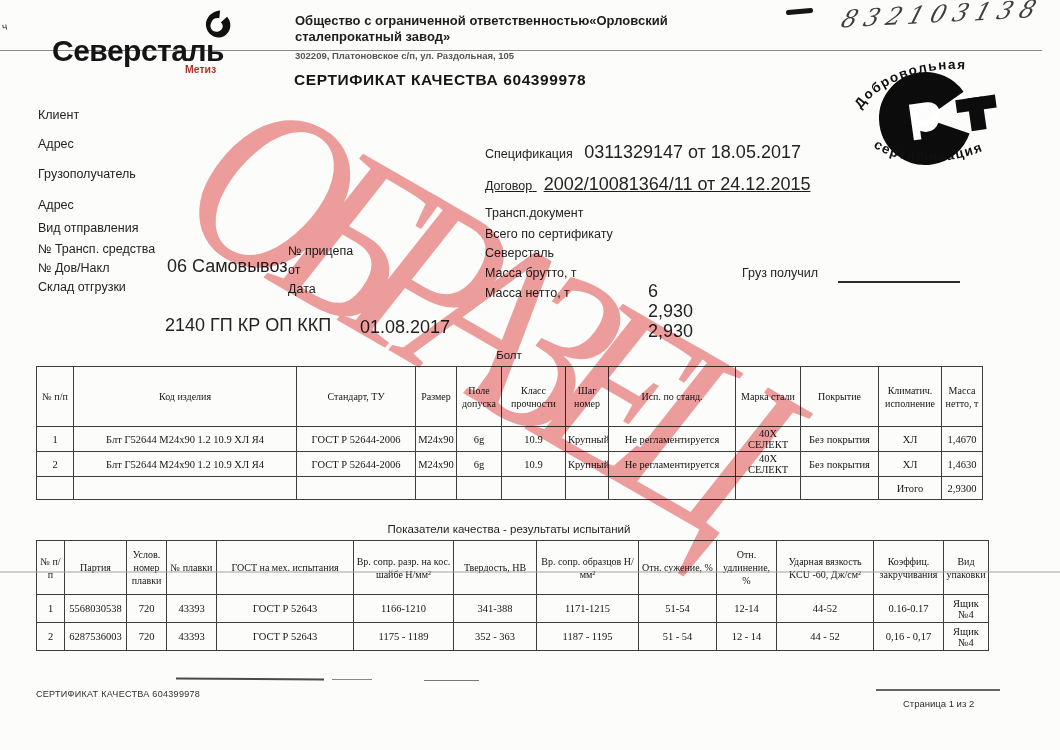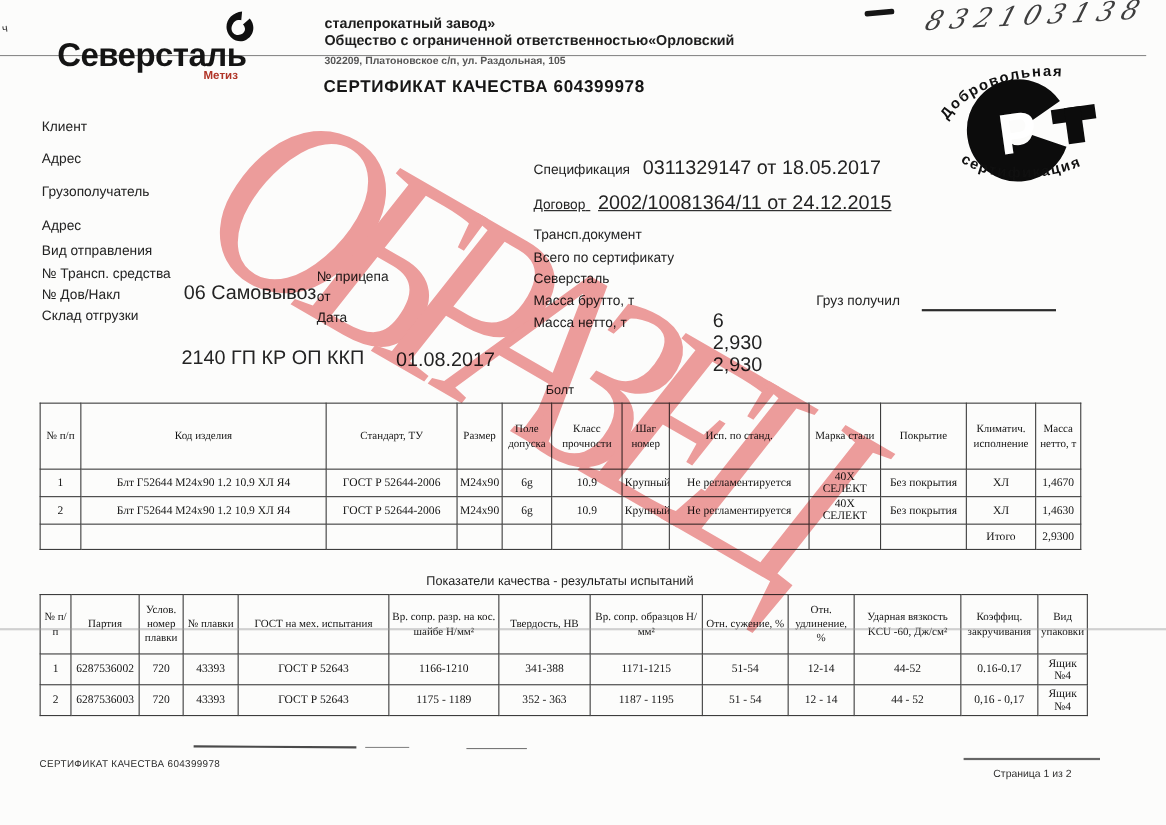--- a/index.html
+++ b/index.html
@@ -53,22 +53,22 @@
 
   <div class="hline" style="left:0;top:50px;width:1042px;"></div>
 
   <div class="abs" id="logo-wordmark">Северсталь</div>
   <svg class="abs" style="left:203px;top:9px;" width="28" height="31" viewBox="0 0 36 40">
     <path d="M22 2 C10 3 2 13 4 23 C6 34 18 40 27 35 C36 30 38 18 31 10 L23 17 C27 21 26 27 20 29 C13 31 8 25 10 19 C12 13 16 11 21 12 Z" fill="#101010"></path>
   </svg>
   <div class="abs" id="logo-division" style="color:#b03427;">Метиз</div>
 
   <div class="abs" id="company-block">
+    <div>Общество с ограниченной ответственностью«Орловский</div>
     <div>сталепрокатный завод»</div>
-    <div>Общество с ограниченной ответственностью«Орловский</div>
   </div>
   <div class="abs" id="company-address">302209, Платоновское с/п, ул. Раздольная, 105</div>
   <div class="abs" id="doc-title">СЕРТИФИКАТ КАЧЕСТВА 604399978</div>
 
   <svg class="abs" style="left:833px;top:53px;transform:rotate(-8deg);" width="206" height="122" viewBox="0 0 206 122">
     <defs>
       <path id="arcT" d="M22,60 A86,50 0 0 1 192,60"></path>
       <path id="arcB" d="M30,76 A82,44 0 0 0 188,76"></path>
     </defs>
     <circle cx="92" cy="64" r="30" fill="none" stroke="#0c0c0c" stroke-width="33" stroke-dasharray="160 28.5" stroke-dashoffset="-14"></circle>
@@ -227,21 +227,21 @@
           <th>Отн. сужение, %</th>
           <th>Отн. удлинение, %</th>
           <th>Ударная вязкость KCU -60, Дж/см²</th>
           <th>Коэффиц. закручивания</th>
           <th>Вид упаковки</th>
         </tr>
     </thead>
     <tbody>
         <tr>
           <td>1</td>
-          <td>6287536002</td>
+          <td>5568030538</td>
           <td>720</td>
           <td>43393</td>
           <td>ГОСТ Р 52643</td>
           <td>1166-1210</td>
           <td>341-388</td>
           <td>1171-1215</td>
           <td>51-54</td>
           <td>12-14</td>
           <td>44-52</td>
           <td>0.16-0.17</td>

